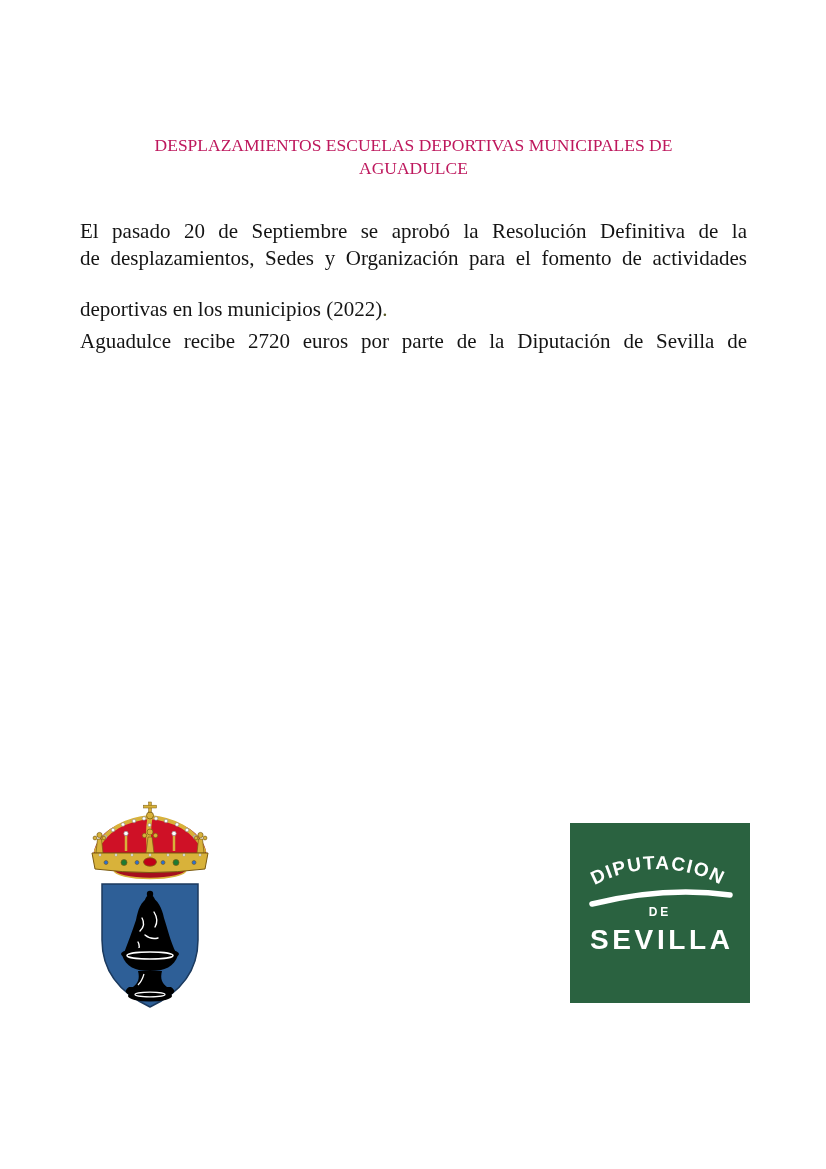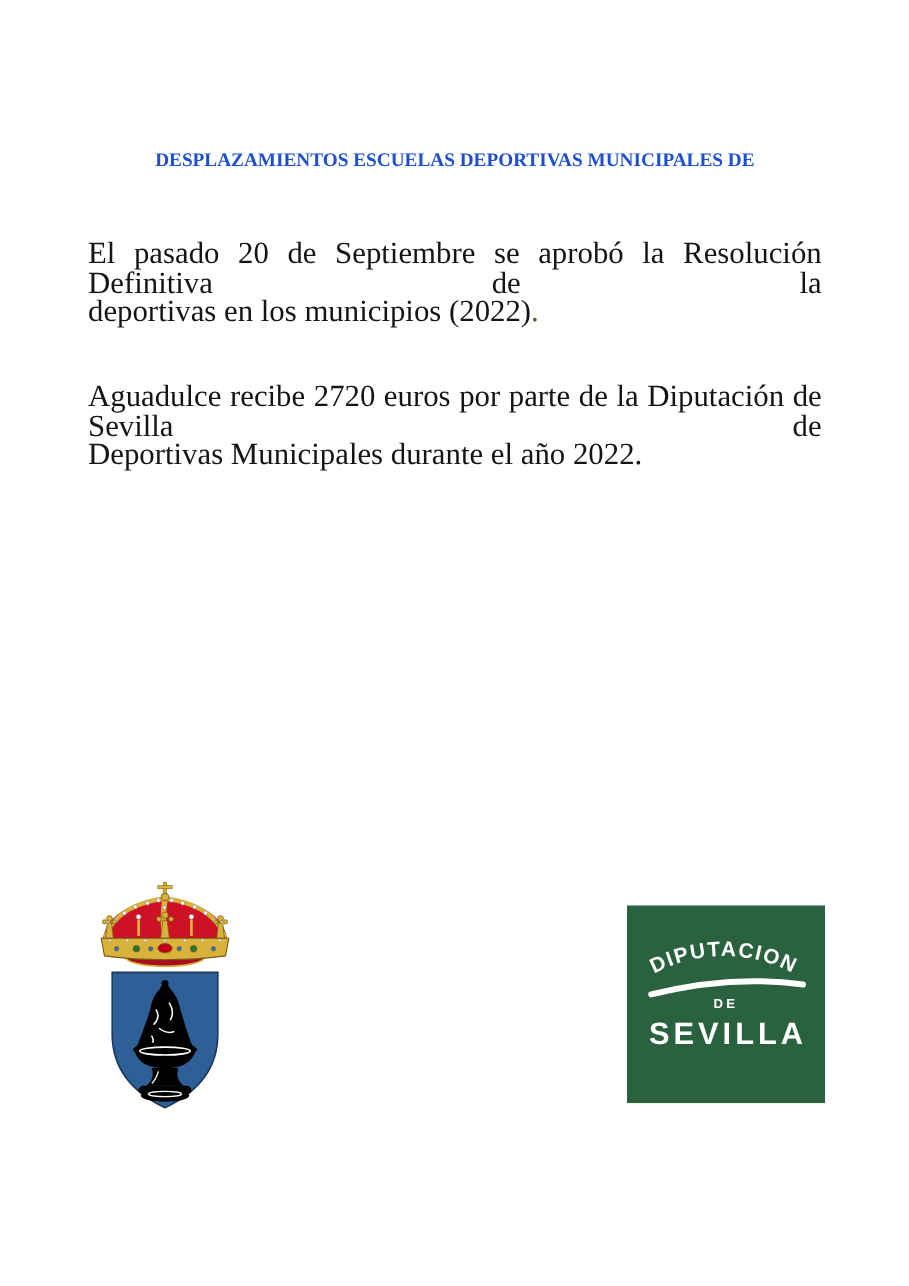--- a/index.html
+++ b/index.html
@@ -6,55 +6,56 @@
   .page{
     position:relative;
     width:826px;height:1169px;
     background:#ffffff;
     overflow:hidden;
     font-family:"Liberation Serif", serif;
     color:#101010;
   }
   .doc-title{
     position:absolute;left:80px;top:134px;width:667px;
-    text-align:center;font-weight:bold;
+    text-align:center;font-weight:normal;
     font-size:17.5px;line-height:23px;
-    color:#1d4ed8;
+    color:#be185d;
   }
   .para{
     position:absolute;left:80px;width:667px;
-    font-size:28px;line-height:26.5px;
+    font-size:21px;line-height:26.5px;
     color:#141414;
   }
   .para-1{top:218px;}
-  .para-2{top:348px;}
+  .para-2{top:328px;}
   .jline{text-align:justify;text-align-last:justify;}
-  .lline{text-align:left;}
+  .lline{text-align:left;margin-top:25px;}
   .period-colored{color:#5a5a28;}
   .escudo-wrap{position:absolute;left:88px;top:801px;width:124px;height:210px;}
   .sevilla-wrap{position:absolute;left:570px;top:823px;width:180px;height:180px;}
   svg{display:block;}
 </style>
 </head>
 <body>
 
 <div class="page">
 
   <div class="doc-title">
     <div>DESPLAZAMIENTOS ESCUELAS DEPORTIVAS MUNICIPALES DE</div>
+    <div>AGUADULCE</div>
   </div>
 
   <div class="para para-1">
     <div class="jline">El pasado 20 de Septiembre se aprobó la Resolución Definitiva de la</div>
+    <div class="jline">de desplazamientos, Sedes y Organización para el fomento de actividades</div>
     <div class="lline"><span>deportivas en los municipios (2022)</span><span class="period-colored">.</span></div>
   </div>
 
   <div class="para para-2">
     <div class="jline">Aguadulce  recibe 2720 euros por parte de la Diputación de Sevilla de</div>
-    <div class="lline">Deportivas Municipales durante el año 2022.</div>
   </div>
 
   <div class="escudo-wrap">
     <svg width="124" height="210" viewBox="0 0 124 210" xmlns="http://www.w3.org/2000/svg">
 
       <g>
 
         <ellipse cx="62" cy="69" rx="36" ry="8.5" fill="#a50f1e" stroke="#d8b23a" stroke-width="1.5"></ellipse>
 
         <path d="M6,52 C10,28 38,18 62,17 C86,18 114,28 118,52 Z" fill="#cf1126" stroke="#8a0f1f" stroke-width="0.8"></path>

